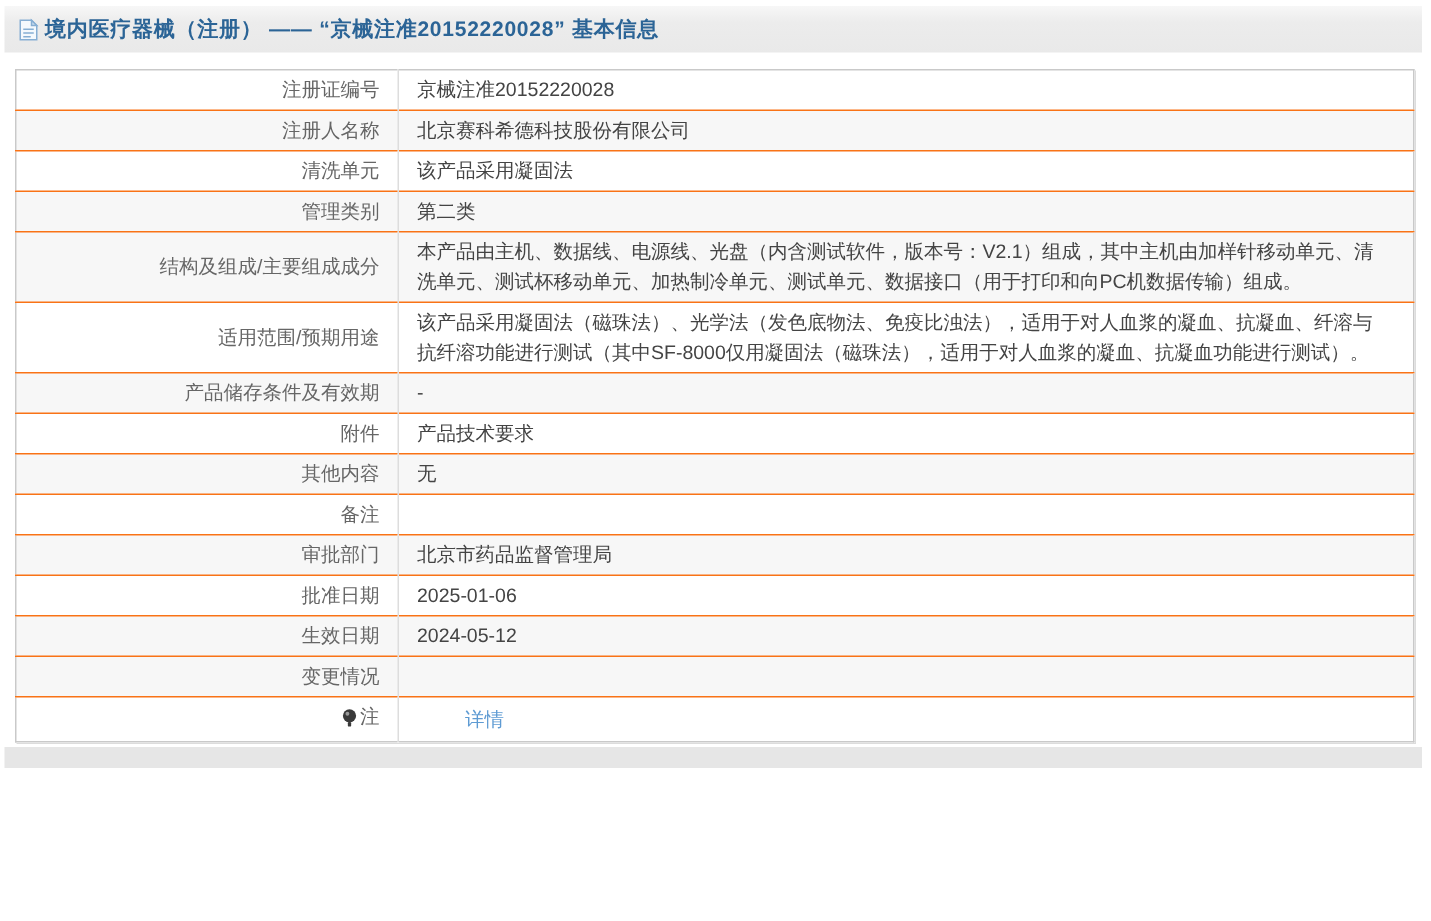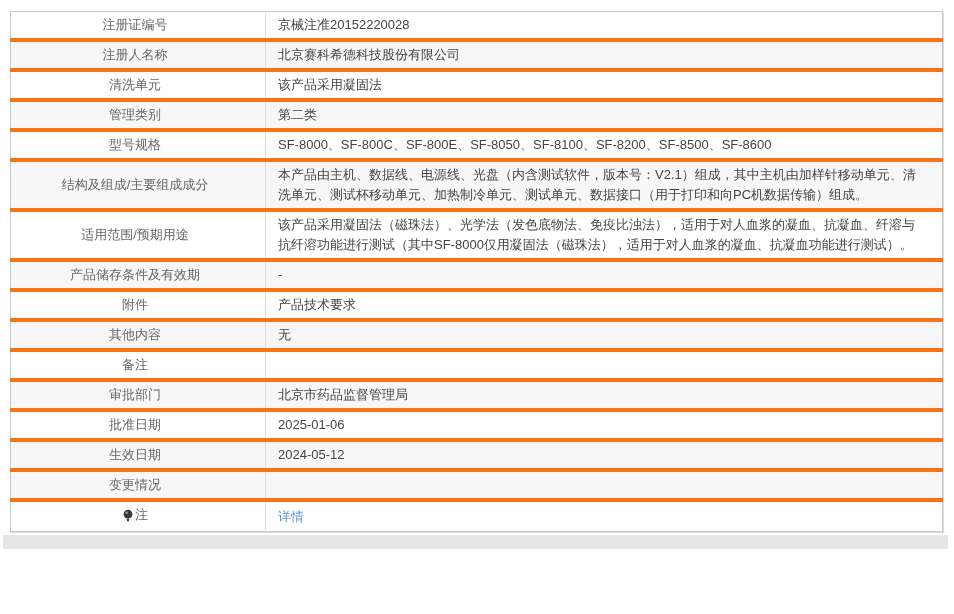--- a/index.html
+++ b/index.html
@@ -35,81 +35,89 @@
   table.reg-table {
     width: 933px;
     border-collapse: collapse;
     border: 1px solid #c9c9c9;
     box-shadow: 1px 1px 0 #dcdcdc;
     table-layout: fixed;
   }
   table.reg-table tr.alt { background: #f7f7f7; }
   table.reg-table tr { background: #ffffff; }
   table.reg-table tr + tr th,
-  table.reg-table tr + tr td { border-top: 4px solid #f97316; }
+  table.reg-table tr + tr td { border-top: 1px solid #f97316; }
   table.reg-table th {
     width: 255px;
-    text-align: center;
+    text-align: right;
     vertical-align: middle;
     font-weight: normal;
     color: #666666;
     font-size: 13px;
     line-height: 20px;
     padding: 3px 12px 3px 6px;
     border-right: 1px solid #dddddd;
     white-space: nowrap;
   }
   table.reg-table td {
     text-align: left;
     vertical-align: middle;
     color: #444444;
     font-size: 13px;
     line-height: 20px;
     padding: 3px 26px 3px 12px;
     word-break: break-all;
   }
-  td a.detail-link { color: #5e9bd3; text-decoration: none; cursor: pointer; }
+  td a.detail-link { color: #5e9bd3; text-decoration: none; cursor: pointer; margin-left: 32px; }
   .note-label { display: inline-flex; align-items: center; gap: 1px; }
   .tip-icon { display: inline-block; line-height: 0; position: relative; top: 1px; }
 
   
   .bottom-strip {
     margin: 3px 6px 0 3px;
     height: 14px;
     background: #e6e6e6;
   }
 </style>
 </head>
 <body>
 
 <div class="page">
 
+  <div class="header-bar">
+    <span class="doc-icon">
+      <svg width="14" height="16" viewBox="0 0 14 16">
+        <path d="M1.5 1.5 H9 L12.5 5 V14.5 H1.5 Z" fill="#f4f9fd" stroke="#86aed3" stroke-width="1"></path>
+        <path d="M9 1.5 V5 H12.5 Z" fill="#c9dcee" stroke="#86aed3" stroke-width="1"></path>
+        <line x1="3.5" y1="7.5" x2="10.5" y2="7.5" stroke="#86aed3" stroke-width="1"></line>
+        <line x1="3.5" y1="10" x2="10.5" y2="10" stroke="#86aed3" stroke-width="1"></line>
+        <line x1="3.5" y1="12.5" x2="8.5" y2="12.5" stroke="#86aed3" stroke-width="1"></line>
+      </svg>
+    </span>
+    <span class="header-title">境内医疗器械（注册） —— “京械注准20152220028” 基本信息</span>
+  </div>
 
   <div class="table-wrap">
     <table class="reg-table">
       <tbody id="table-body">
         <tr>
             <th>注册证编号</th>
             <td>京械注准20152220028</td>
           </tr>
           <tr class="alt">
             <th>注册人名称</th>
             <td>北京赛科希德科技股份有限公司</td>
           </tr>
           <tr>
             <th>清洗单元</th>
             <td>该产品采用凝固法</td>
           </tr>
           <tr class="alt">
             <th>管理类别</th>
             <td>第二类</td>
-          </tr>
-          <tr>
-            <th>型号规格</th>
-            <td>SF-8000、SF-800C、SF-800E、SF-8050、SF-8100、SF-8200、SF-8500、SF-8600</td>
           </tr>
           <tr class="alt">
             <th>结构及组成/主要组成成分</th>
             <td>本产品由主机、数据线、电源线、光盘（内含测试软件，版本号：V2.1）组成，其中主机由加样针移动单元、清洗单元、测试杯移动单元、加热制冷单元、测试单元、数据接口（用于打印和向PC机数据传输）组成。</td>
           </tr>
           <tr>
             <th>适用范围/预期用途</th>
             <td>该产品采用凝固法（磁珠法）、光学法（发色底物法、免疫比浊法），适用于对人血浆的凝血、抗凝血、纤溶与抗纤溶功能进行测试（其中SF-8000仅用凝固法（磁珠法），适用于对人血浆的凝血、抗凝血功能进行测试）。</td>
           </tr>
           <tr class="alt">

